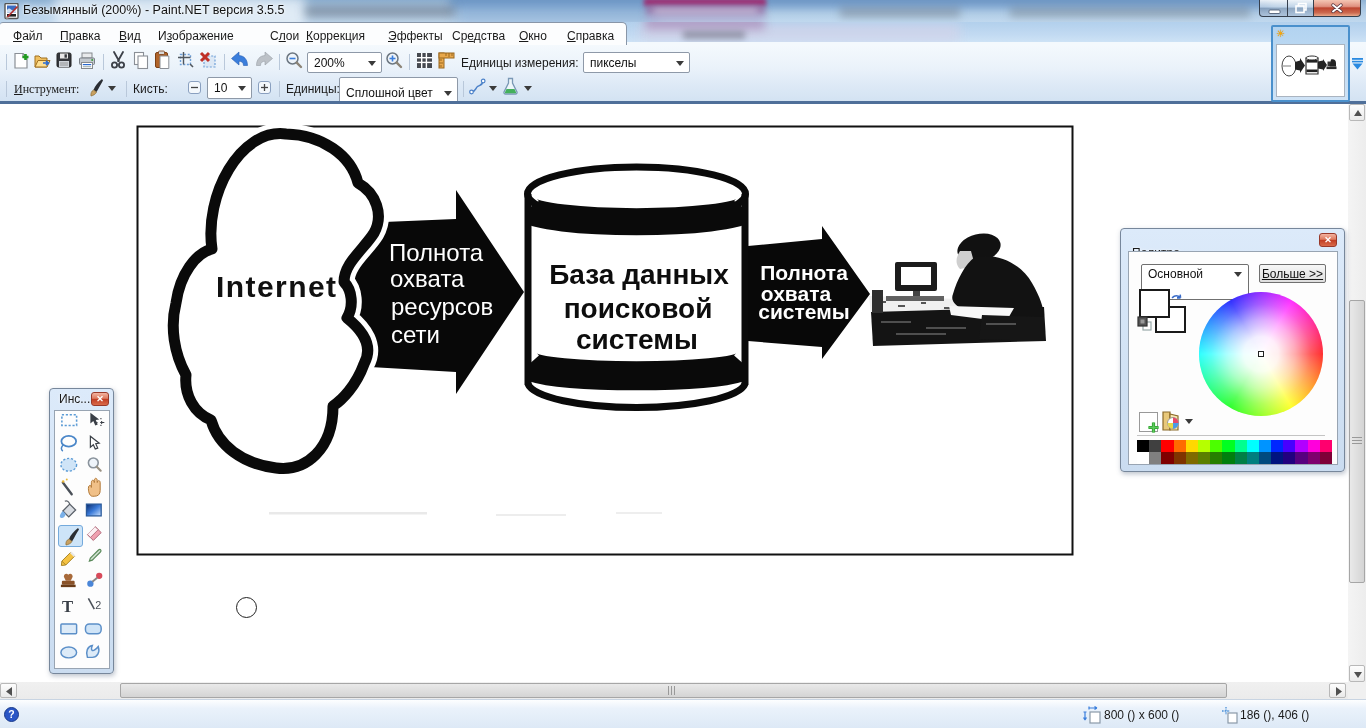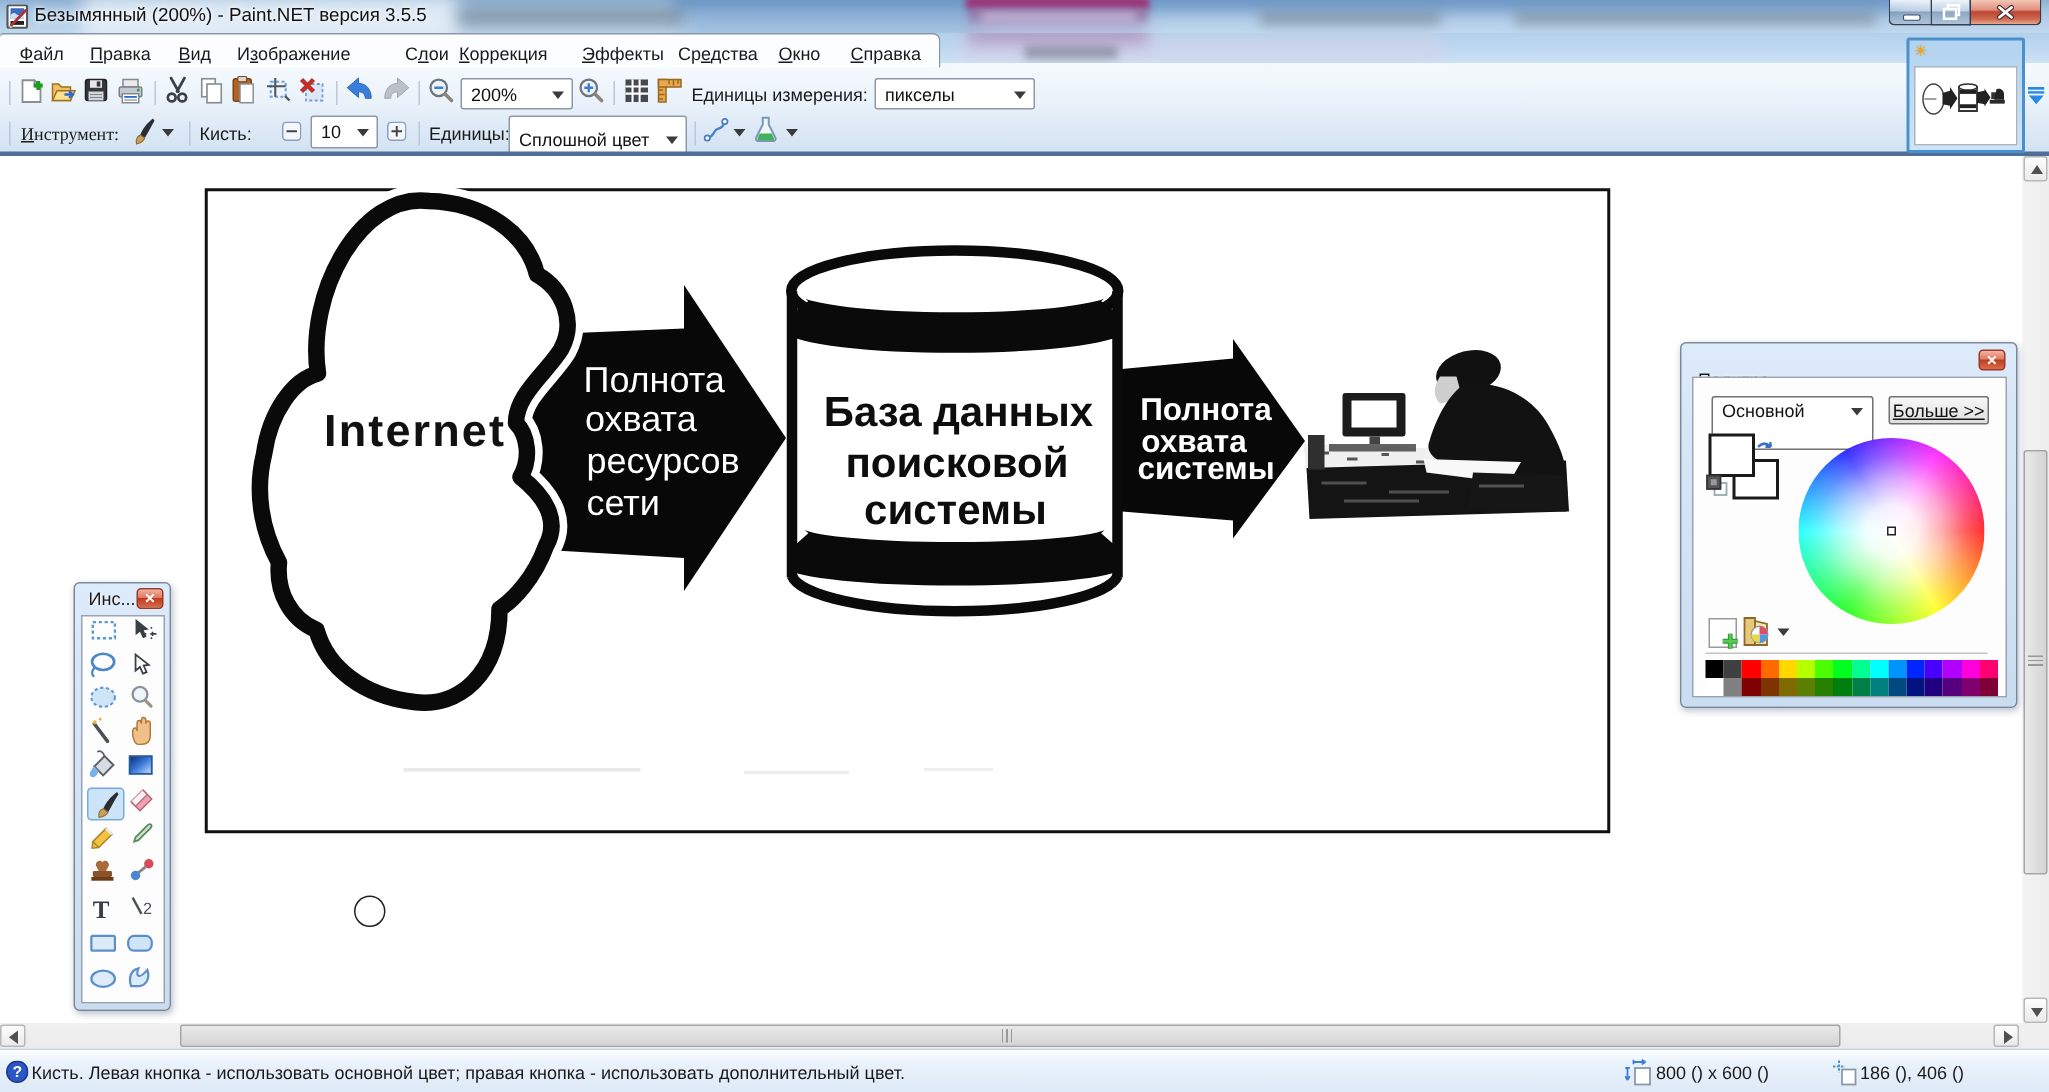--- a/index.html
+++ b/index.html
@@ -433,21 +433,20 @@
     <div class="grip" style="left:668px;top:4px;width:8px;height:9px;background:repeating-linear-gradient(90deg,#999 0,#999 1px,transparent 1px,transparent 3px);"></div>
   </div>
   <div id="corner" class="abs"></div>
 
   <div id="statusbar" class="abs">
     <svg style="position:absolute;left:4px;top:7px;" width="15" height="15" viewBox="0 0 15 15">
       <circle cx="7.5" cy="7.5" r="7" fill="#2a56c6"></circle>
       <circle cx="7.5" cy="7.5" r="7" fill="none" stroke="#1a3a8a" stroke-width="1"></circle>
       <text x="7.5" y="11.2" font-size="10.5" font-weight="bold" fill="#fff" text-anchor="middle">?</text>
     </svg>
-    <div id="stattext">Кисть. Левая кнопка - использовать основной цвет; правая кнопка - использовать дополнительный цвет.</div>
     <svg style="position:absolute;left:1083px;top:6px;" width="19" height="18" viewBox="0 0 19 18">
       <rect x="7" y="6" width="10" height="11" fill="#fff" stroke="#8a99a8" stroke-width="1.2"></rect>
       <path d="M6,2 L14,2 M14,2 L11.5,0.5 M14,2 L11.5,3.5 M6,0.5 L6,3.5" stroke="#3a7edc" stroke-width="1.2" fill="none"></path>
       <path d="M2,6 L2,14 M2,14 L0.5,11.5 M2,14 L3.5,11.5 M0.5,6 L3.5,6" stroke="#3a7edc" stroke-width="1.2" fill="none"></path>
     </svg>
     <div class="statr" style="left:1104px;">800 () x 600 ()</div>
     <svg style="position:absolute;left:1221px;top:6px;" width="17" height="18" viewBox="0 0 17 18">
       <rect x="7" y="7" width="9" height="10" fill="#fff" stroke="#8a99a8" stroke-width="1.2"></rect>
       <path d="M5,1 L5,9 M1,5 L9,5" stroke="#4a90d8" stroke-width="1.3" stroke-dasharray="1.6 1"></path>
     </svg>

